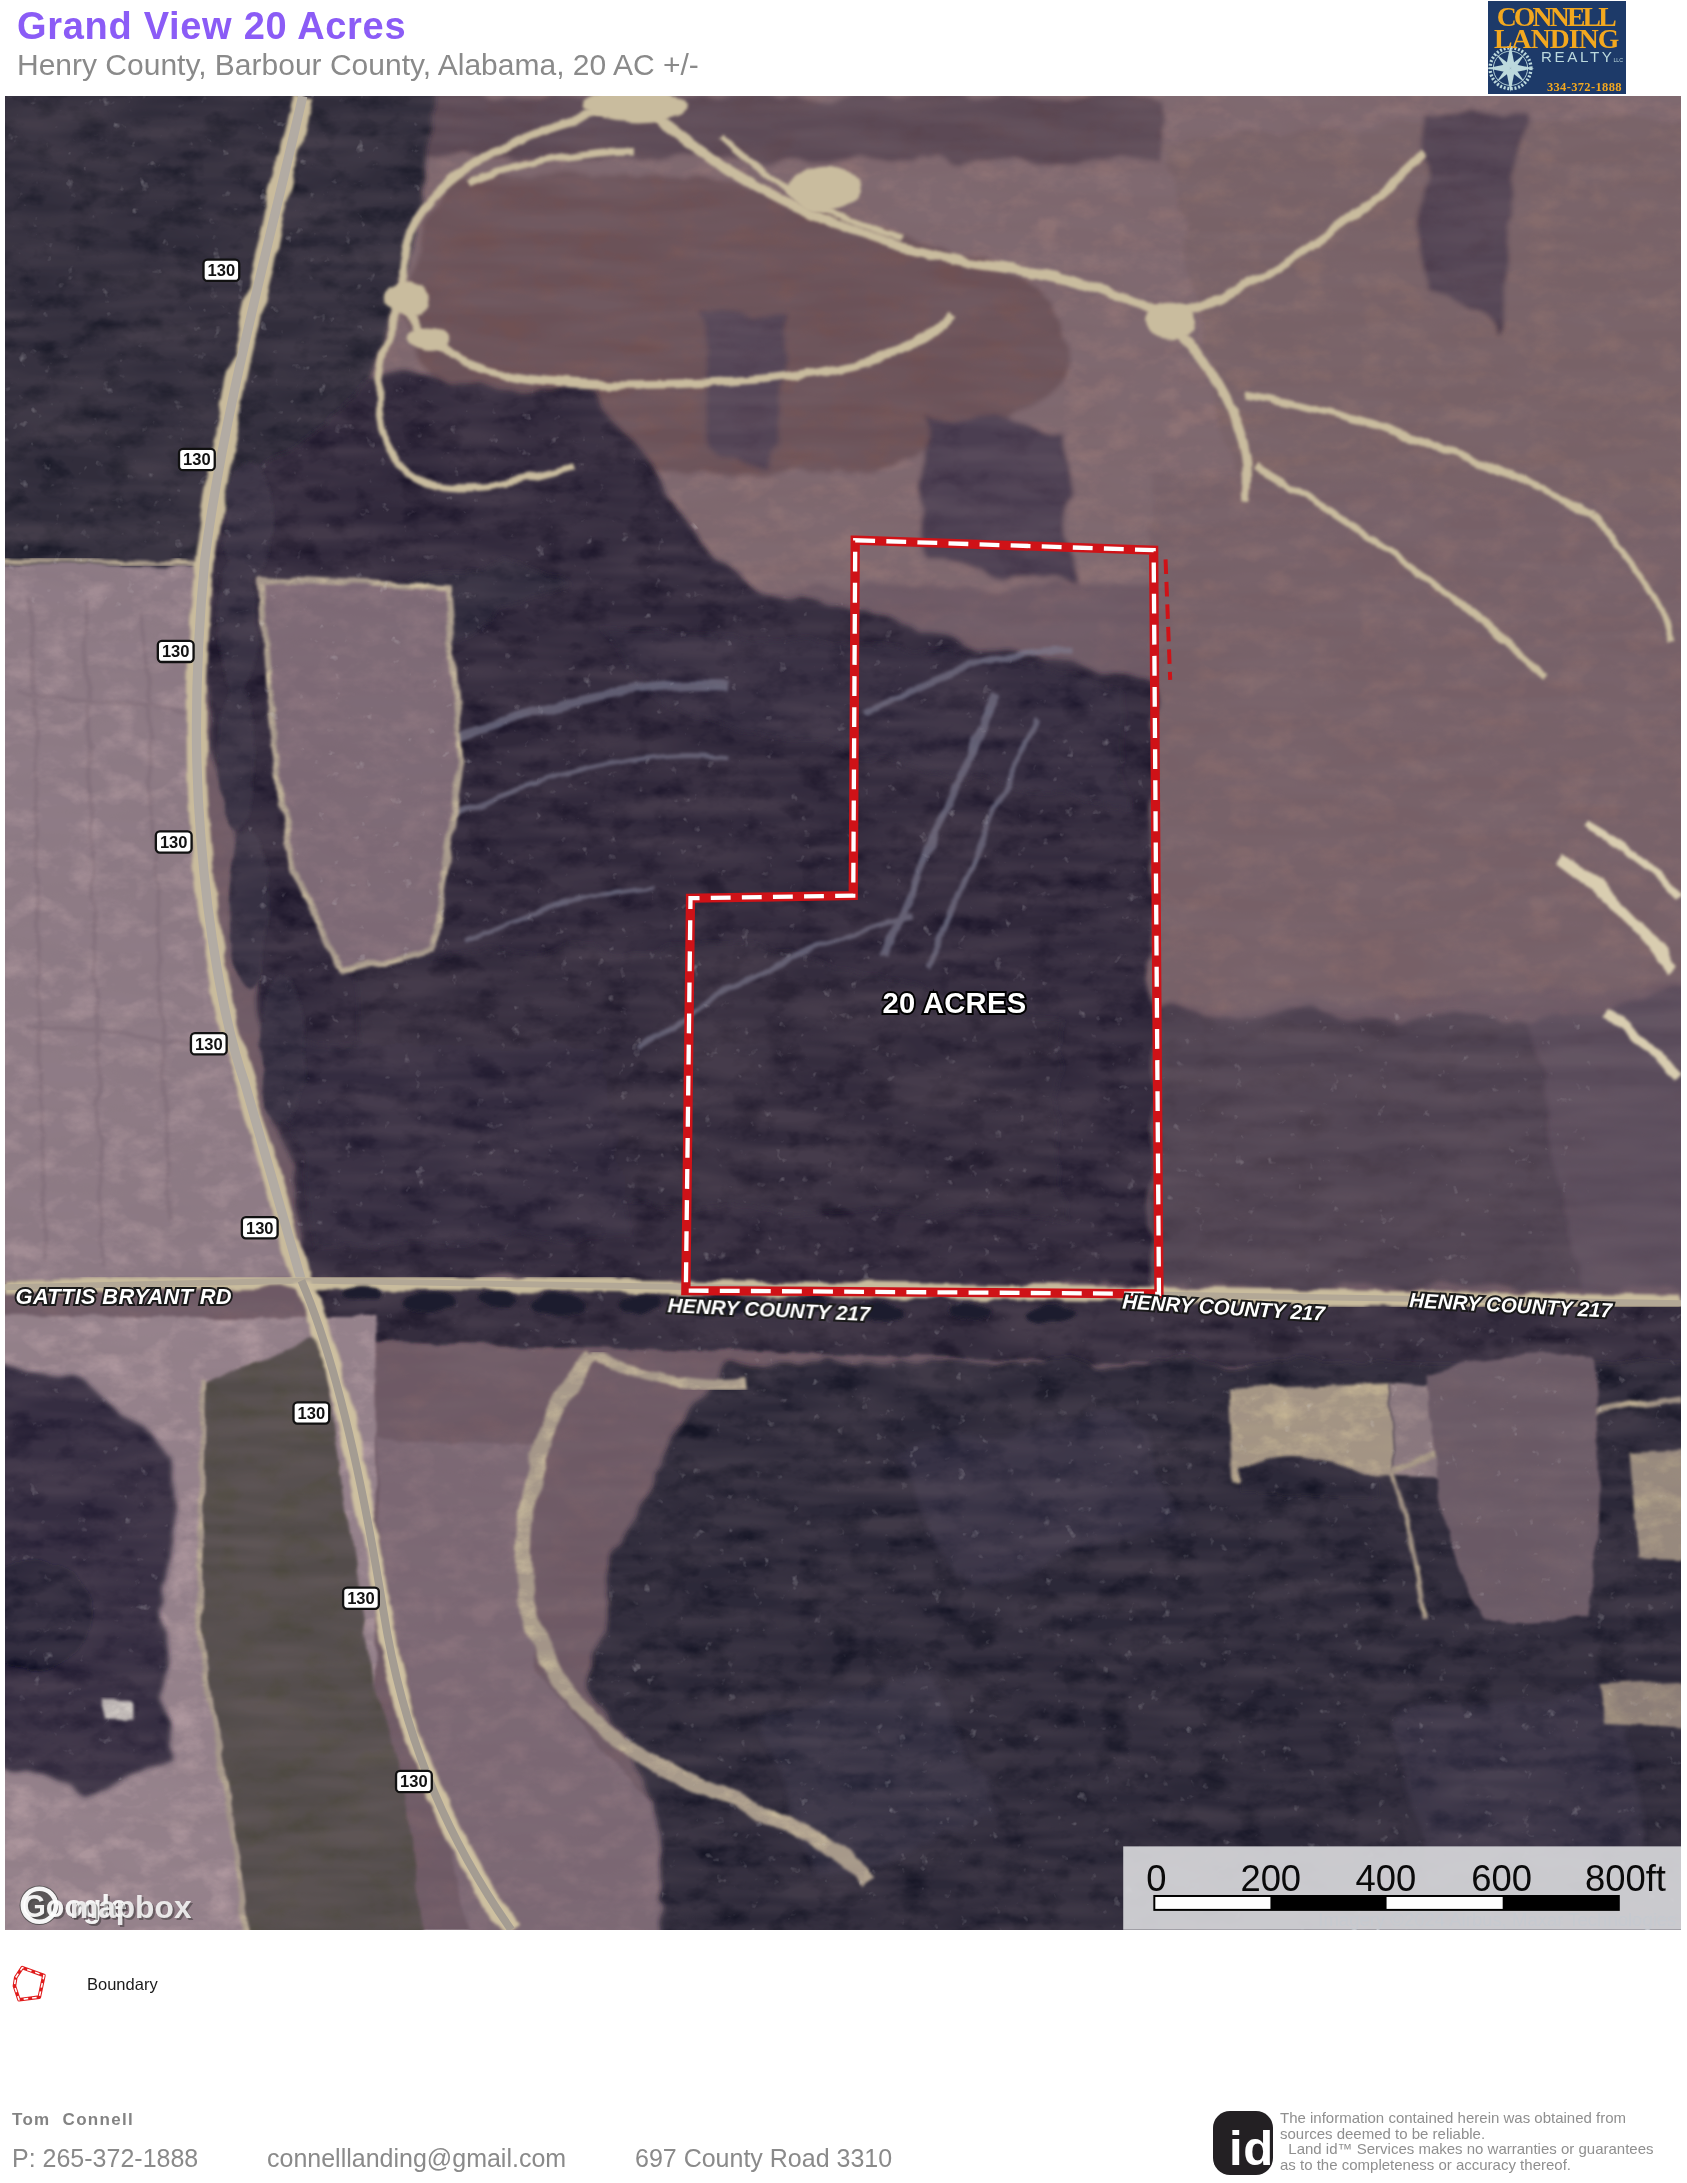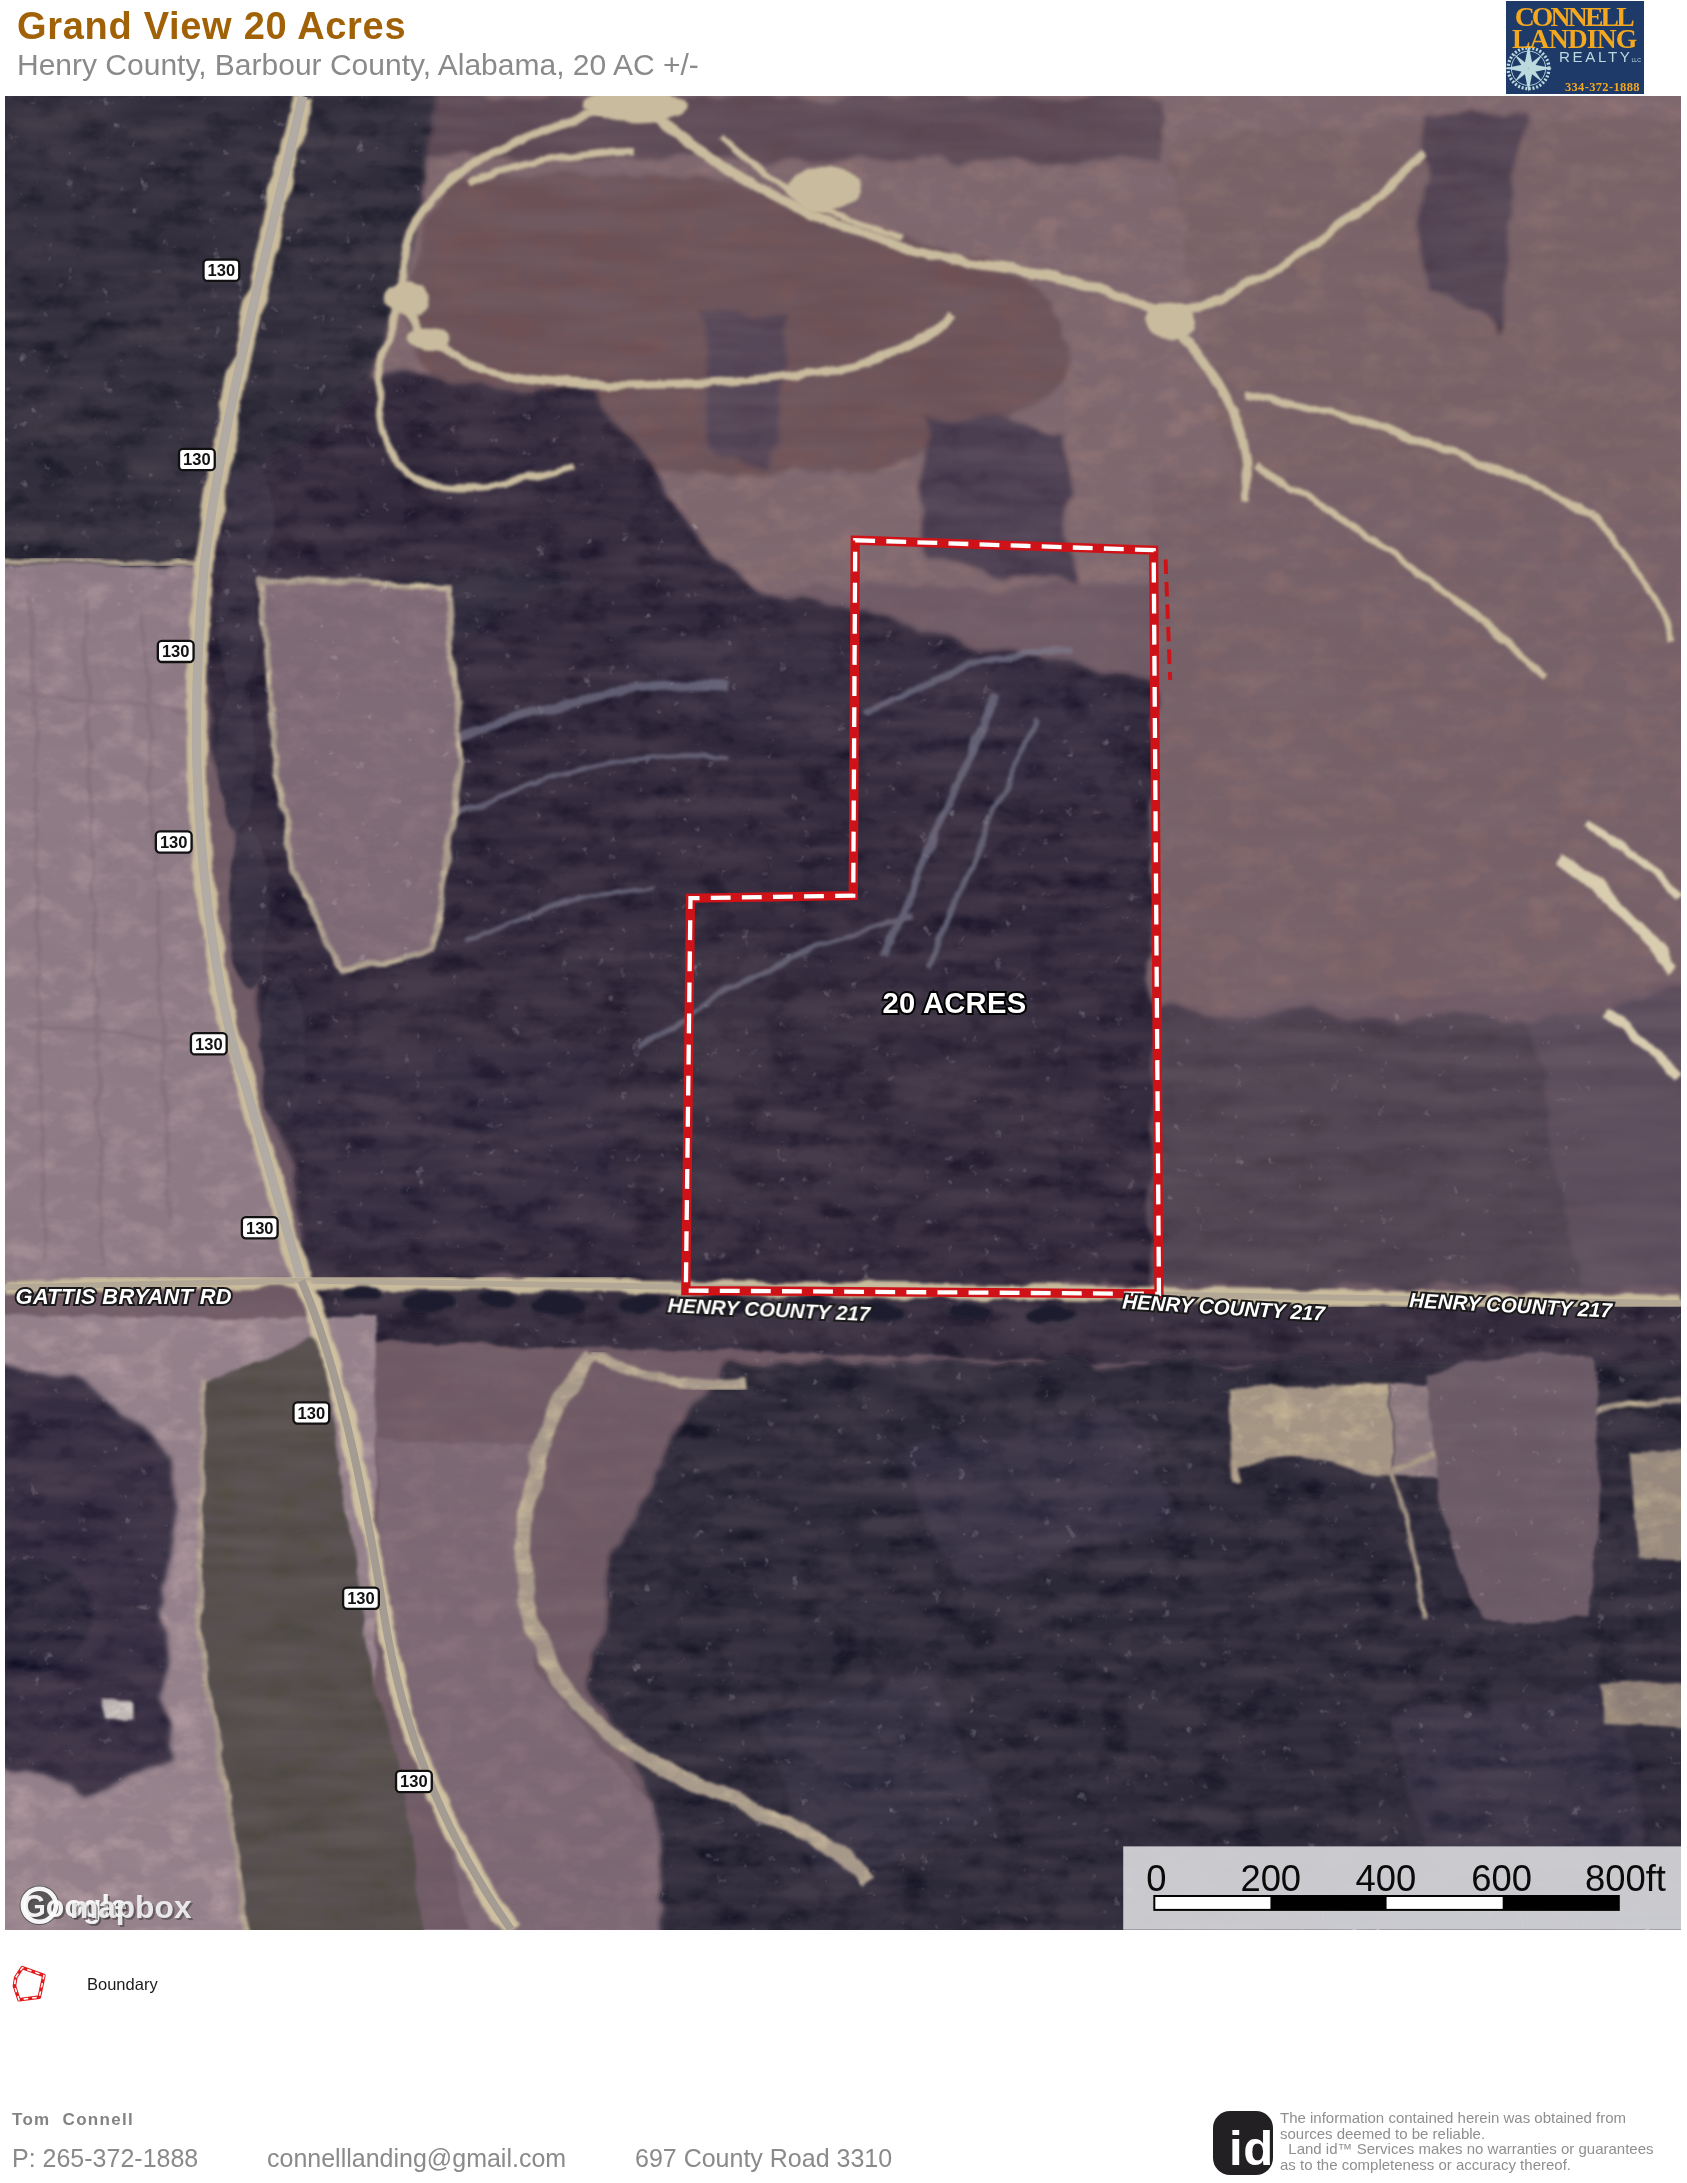--- a/index.html
+++ b/index.html
@@ -1,31 +1,31 @@
 <!DOCTYPE html>
 <html style="font-size:10.6px"><head>
 <meta charset="utf-8">
 <style>
   html,body{margin:0;padding:0;background:#ffffff;}
   body{width:1688px;height:2183px;position:relative;font-family:"Liberation Sans",sans-serif;overflow:hidden;}
-  .hdr1{position:absolute;left:17px;top:5.3px;font-size:38px;font-weight:bold;color:#a16207;letter-spacing:0.7px;}
+  .hdr1{position:absolute;left:17px;top:5.3px;font-size:38px;font-weight:bold;color:#8b5cf6;letter-spacing:0.7px;}
   .hdr2{position:absolute;left:17px;top:48px;font-size:30px;color:#8a8a8a;}
   .ftr1{position:absolute;left:12px;top:2110px;font-size:17px;font-weight:bold;color:#838383;letter-spacing:1.3px;}
   .ftr2{position:absolute;top:2144px;font-size:25px;color:#8a8a8a;}
   .legendtxt{position:absolute;left:67px;top:1975px;font-size:16.5px;color:#1a1a1a;margin-left:20px;}
   .disc{position:absolute;left:1280px;top:2110px;font-size:15px;line-height:15.6px;color:#8f8f8f;}
 </style>
 </head>
 <body>
 
 <div class="hdr1">Grand View 20 Acres</div>
 
 <div class="hdr2">Henry County, Barbour County, Alabama, 20 AC +/-</div>
 
-<div style="position:absolute;left:1488px;top:1.3px;width:138px;height:93px;background:#1d3a69;margin-left:18px;">
+<div style="position:absolute;left:1488px;top:1.3px;width:138px;height:93px;background:#1d3a69;">
 <svg width="138" height="93" viewBox="0 0 209 141">
 
   <g stroke="#bcd9dd" fill="#bcd9dd">
     <circle cx="34" cy="102" r="31" fill="none" stroke-width="5" stroke-dasharray="3 2.6"></circle>
     <circle cx="34" cy="102" r="26" fill="none" stroke-width="1.4"></circle>
     <g fill="#bcd9dd" stroke="none">
       <path d="M34,66 L40,96 L34,102 L28,96 Z"></path>
       <path d="M34,138 L40,108 L34,102 L28,108 Z"></path>
       <path d="M-2,102 L28,96 L34,102 L28,108 Z"></path>
       <path d="M70,102 L40,96 L34,102 L40,108 Z"></path>

